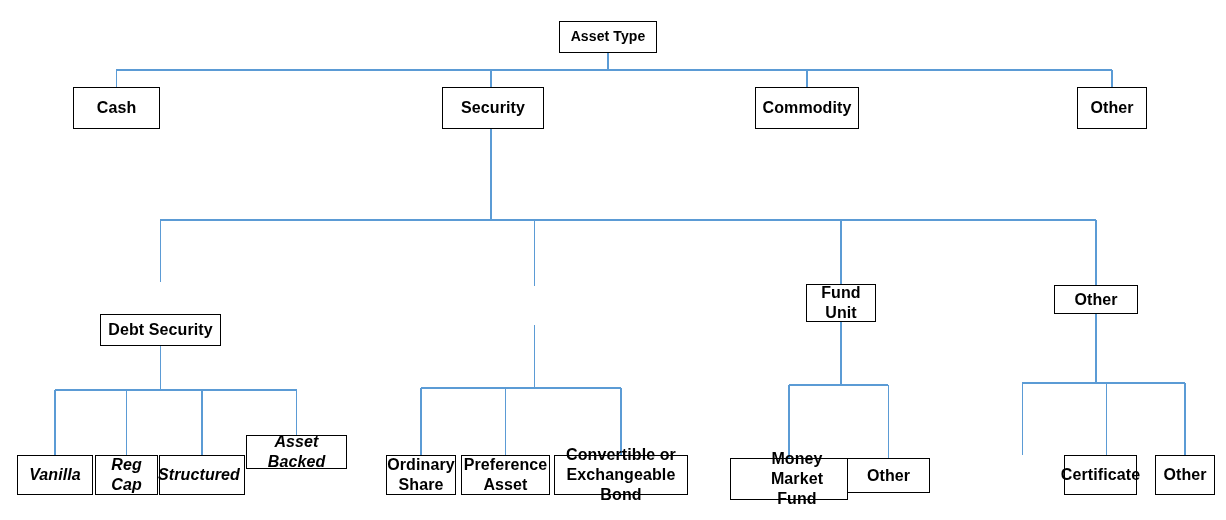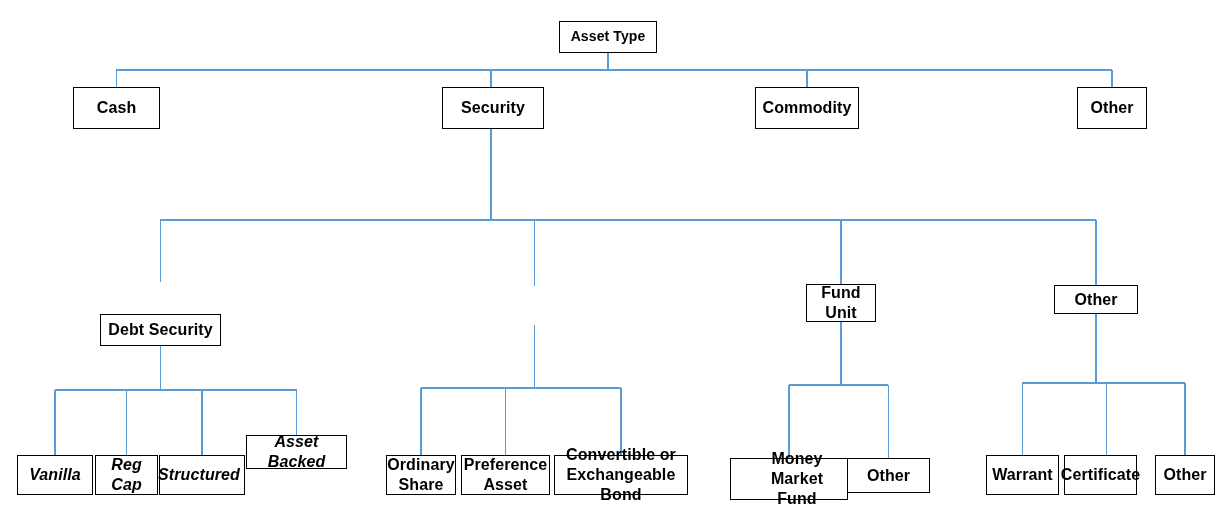--- a/index.html
+++ b/index.html
@@ -140,22 +140,19 @@
       <span class="node-label">Convertible or
 Exchangeable Bond</span>
     </div>
     <div class="node" style="left: 730px; top: 458px; width: 118px; height: 42px; border-color: rgb(0, 0, 0); background: rgb(255, 255, 255); color: rgb(0, 0, 0); padding-left: 20px;">
       <span class="node-label">Money Market
 Fund</span>
     </div>
     <div class="node" style="left: 847px; top: 458px; width: 83px; height: 35px; border-color: rgb(0, 0, 0); background: rgb(255, 255, 255); color: rgb(0, 0, 0);">
       <span class="node-label">Other</span>
     </div>
-    <div class="node" style="left: 986px; top: 455px; width: 73px; height: 40px; border-color: rgb(0, 0, 0); background: rgb(255, 255, 255); color: rgb(0, 0, 0);">
-      <span class="node-label">Warrant</span>
-    </div>
     <div class="node" style="left: 1064px; top: 455px; width: 73px; height: 40px; border-color: rgb(0, 0, 0); background: rgb(255, 255, 255); color: rgb(0, 0, 0);">
       <span class="node-label">Certificate</span>
     </div>
     <div class="node" style="left: 1155px; top: 455px; width: 60px; height: 40px; border-color: rgb(0, 0, 0); background: rgb(255, 255, 255); color: rgb(0, 0, 0);">
       <span class="node-label">Other</span>
     </div>
   </div>
 
 </body></html>

